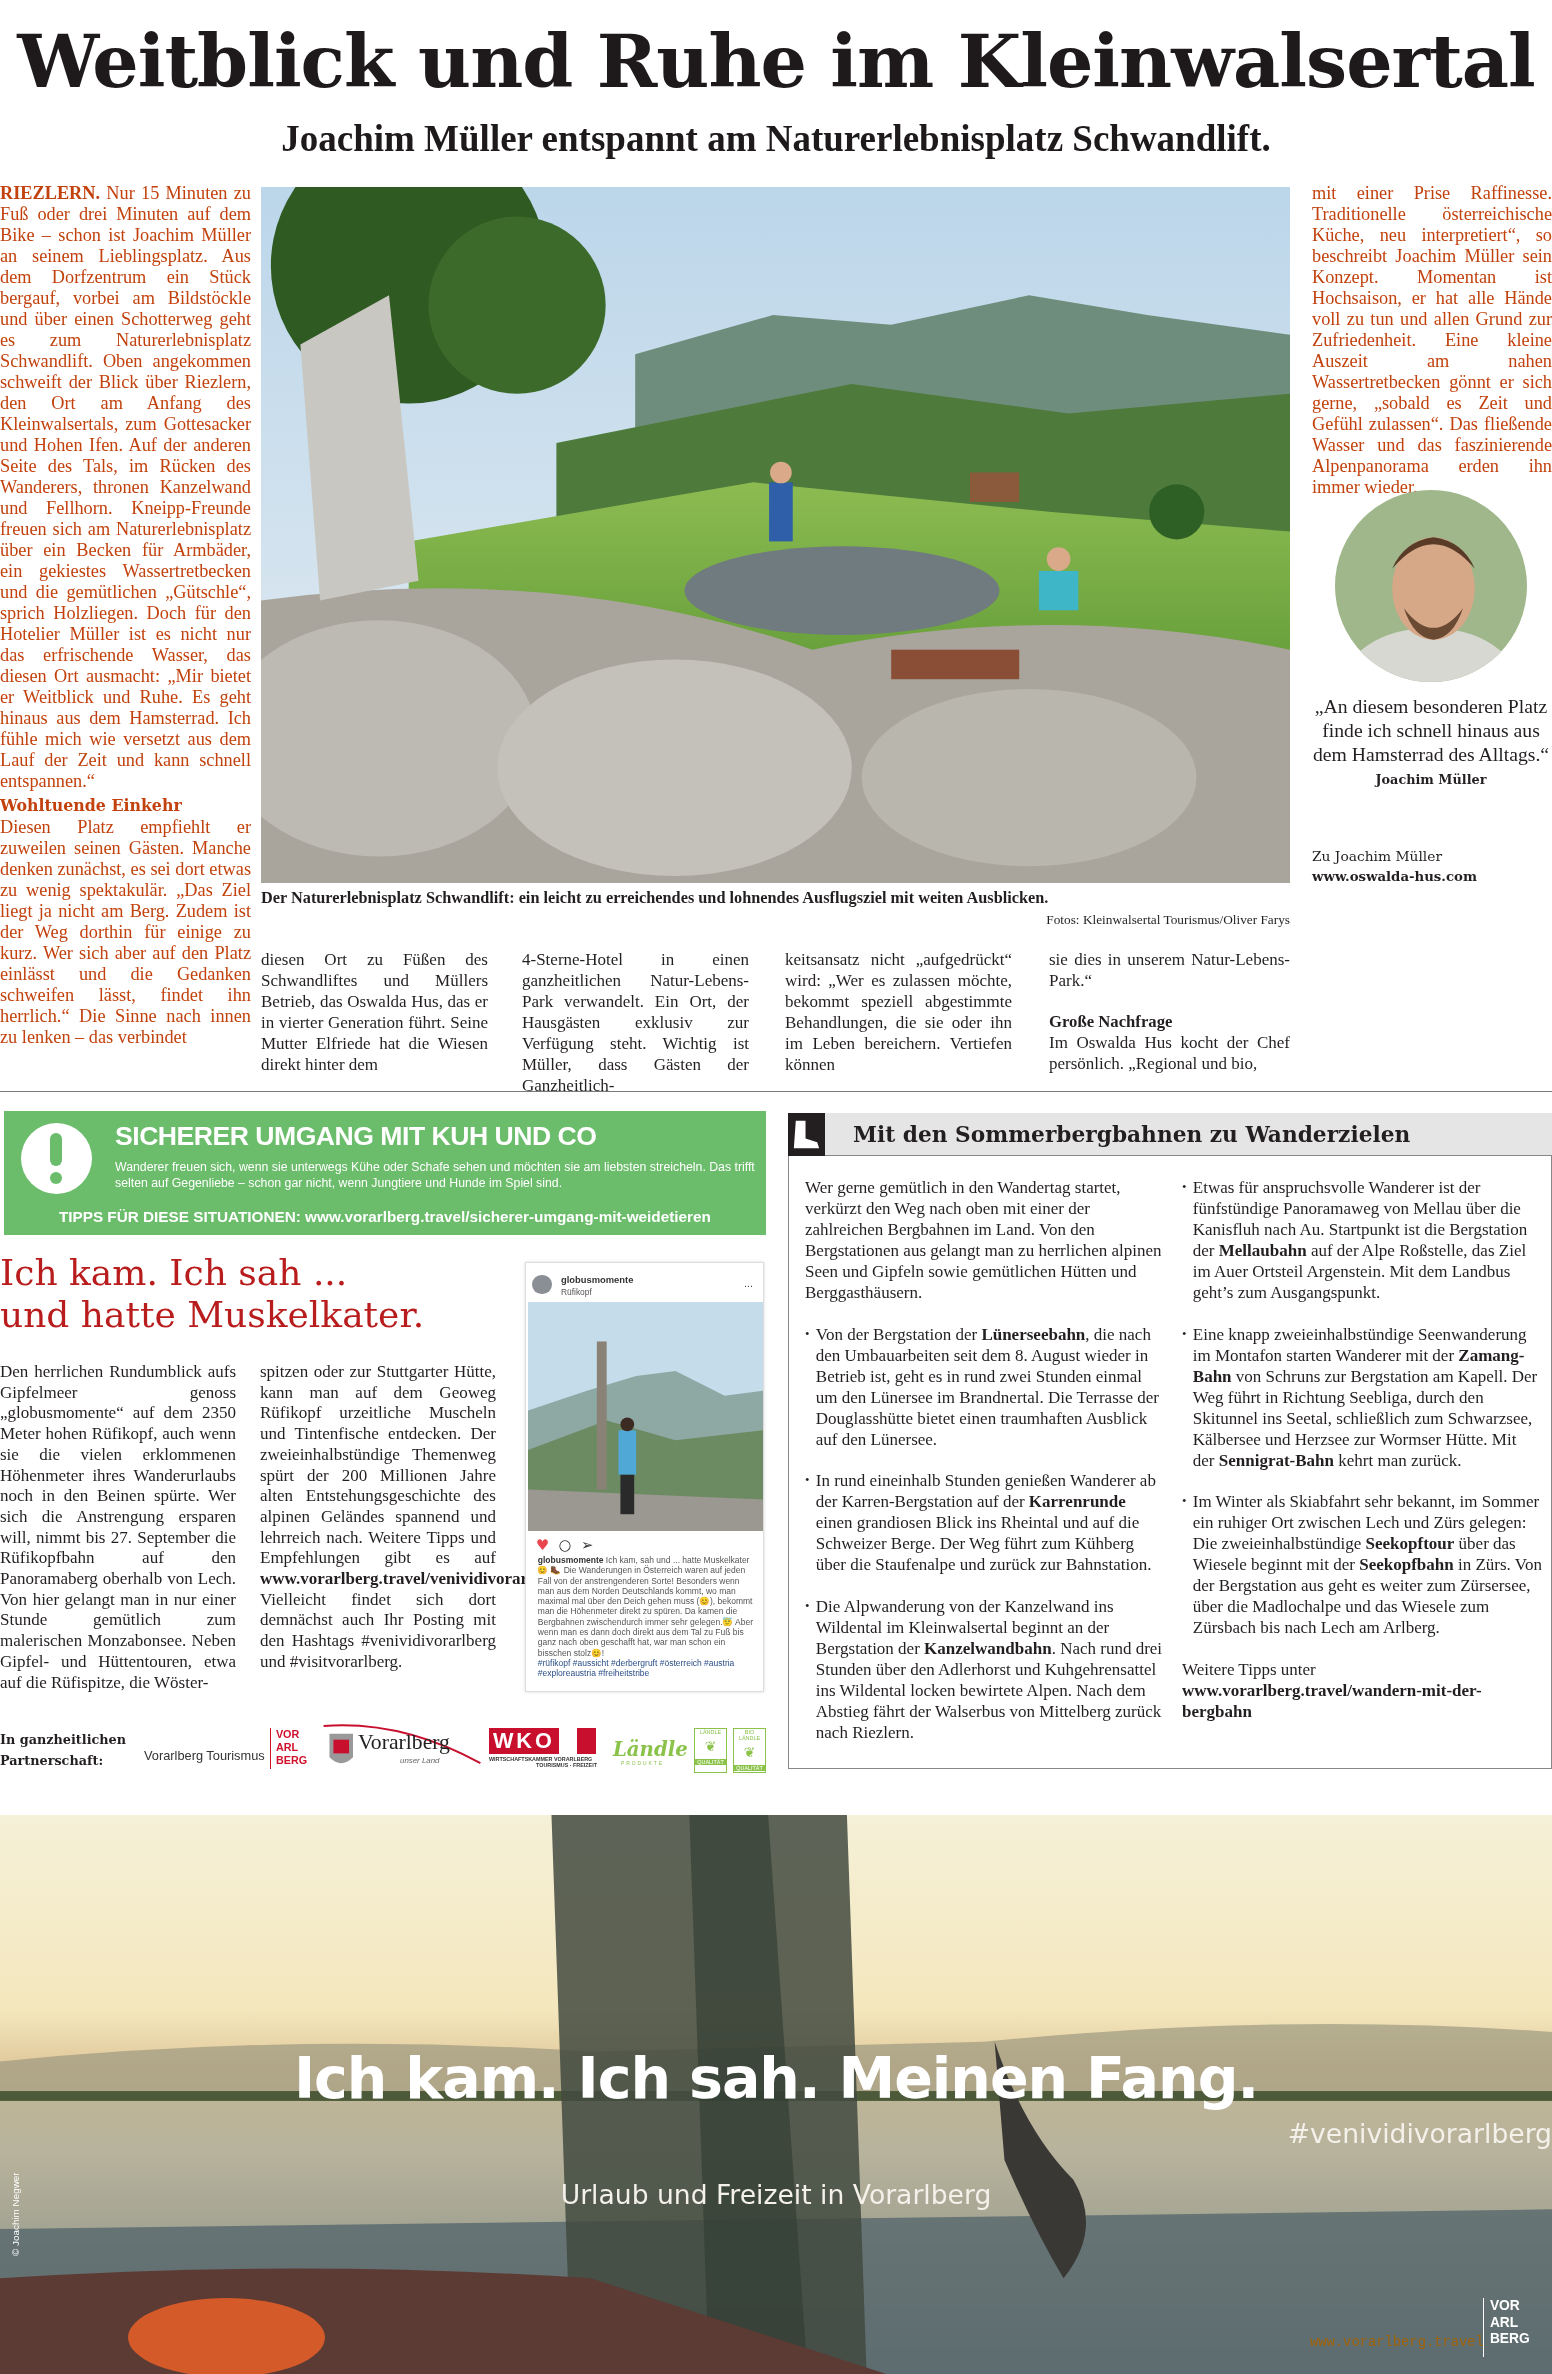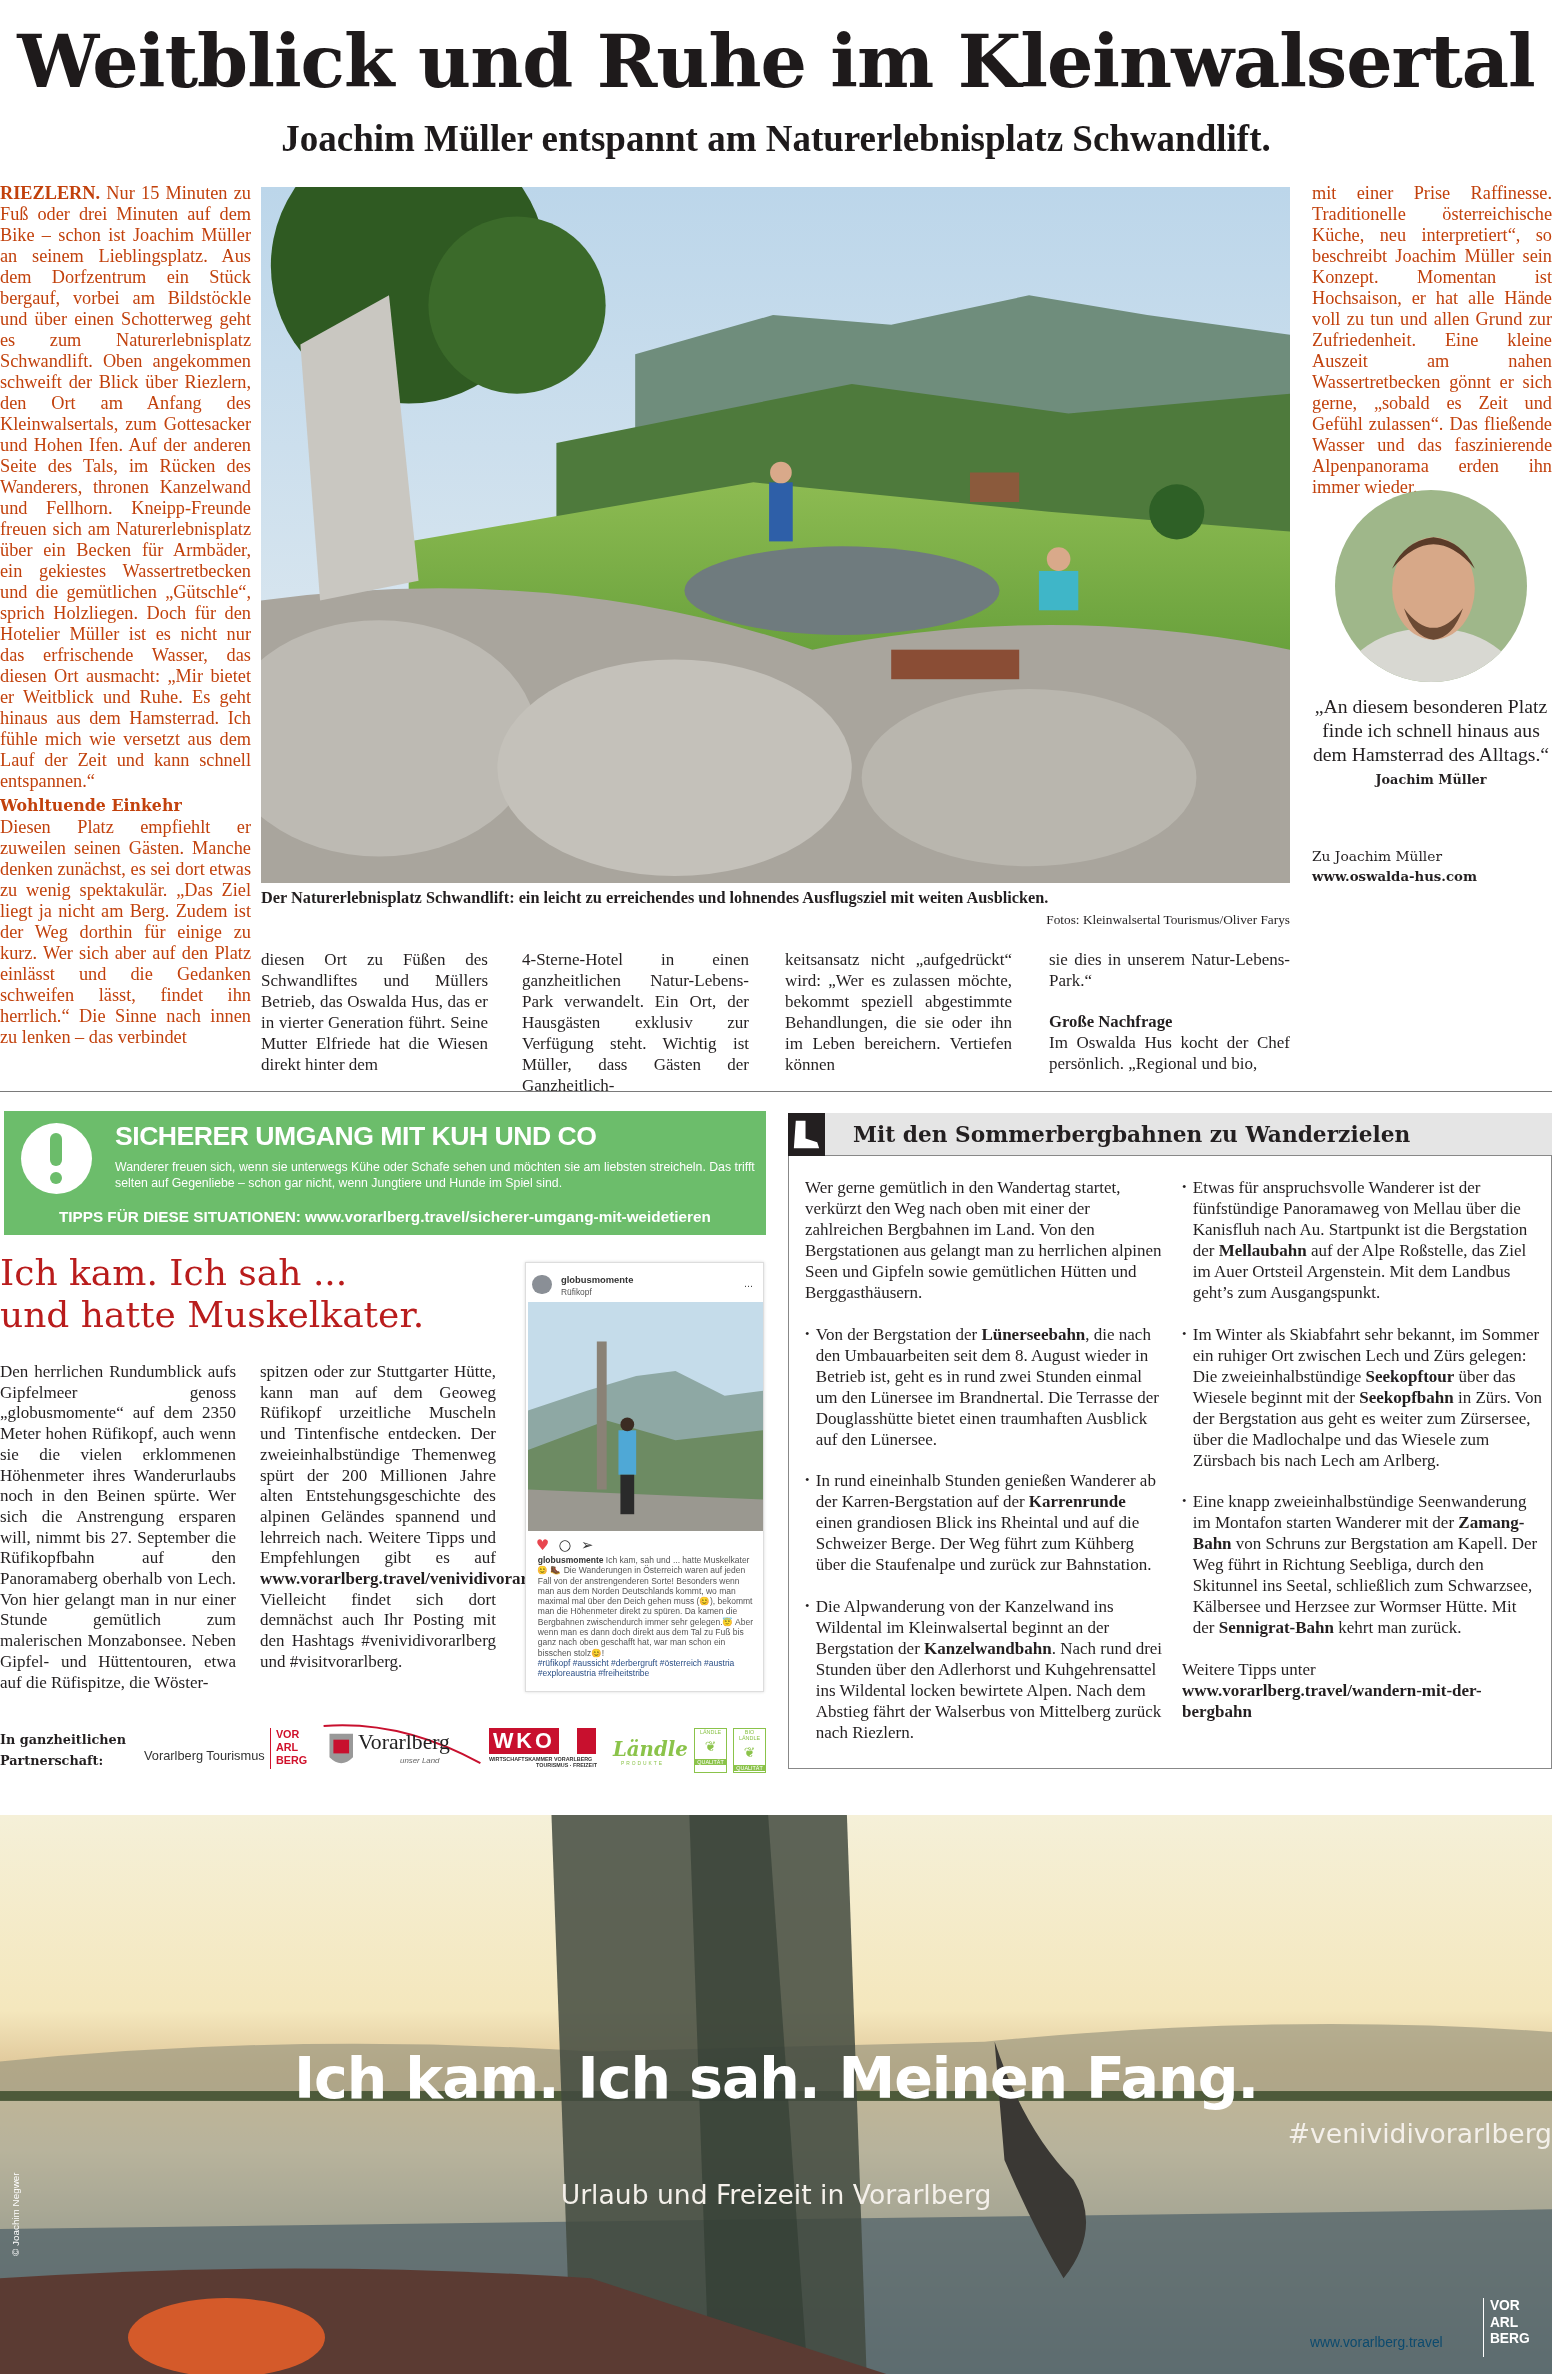--- a/index.html
+++ b/index.html
@@ -83,21 +83,21 @@
   .bbcol { top: 1177px; width: 360px; font-family: "Liberation Serif", serif; font-size: 17px; line-height: 21px; color: #231f20; }
   .bbcol p { margin-bottom: 20.7px; }
   .bbcol .bul { padding-left: 10.8px; position: relative; }
   .bbcol .bul::before { content: "•"; position: absolute; left: 0; font-size: 12.8px; }
 
   
   #ad { left: 0; top: 1815px; width: 1552px; height: 559px; overflow: hidden; }
   #ad-title { left: 0; top: 2045px; width: 1552px; text-align: center; font-family: "DejaVu Sans", sans-serif; font-weight: bold; font-size: 57px; color: #fff; letter-spacing: -1px; }
   #ad-hash { left: 0; top: 2118px; width: 1552px; text-align: right; font-family: "DejaVu Sans", sans-serif; font-size: 26.6px; color: #f4f0ea; }
   #ad-sub { left: 0; top: 2179px; width: 1552px; text-align: center; font-family: "DejaVu Sans", sans-serif; font-size: 26.6px; color: #f4f0ea; }
-  #ad-url { left: 1310px; top: 2335px; font-family: Liberation Sans, sans-serif; font-size: 13.8px; color: #0c4a6e; }
+  #ad-url { left: 1310px; top: 2335px; font-family: Liberation Mono, monospace; font-size: 13.8px; color: #a16207; }
   #ad-logo { left: 1483px; top: 2298px; width: 59px; height: 59px; border-left: 1.5px solid #fff; padding-left: 5.9px; font-family: "Liberation Sans", sans-serif; font-weight: bold; font-size: 13.8px; line-height: 16.7px; color: #fff; }
   #ad-credit { left: 9.9px; top: 2256px; font-family: "Liberation Sans", sans-serif; font-size: 9.9px; color: #fff; transform: rotate(-90deg); transform-origin: left top; white-space: nowrap; }
 </style>
 </head>
 <body>
 
 <h1 id="headline" class="abs">Weitblick und Ruhe im Kleinwalsertal</h1>
 <h2 id="subhead" class="abs">Joachim Müller entspannt am Naturerlebnisplatz Schwandlift.</h2>
 
 <div id="col1" class="abs col">
@@ -268,22 +268,22 @@
 <div id="bb-title" class="abs">Mit den Sommerbergbahnen zu Wanderzielen</div>
 <div id="bb-body" class="abs"></div>
 <div class="abs bbcol" style="left:805px">
   <p>Wer gerne gemütlich in den Wandertag startet, verkürzt den Weg nach oben mit einer der zahlreichen Bergbahnen im Land. Von den Bergstationen aus gelangt man zu herrlichen alpinen Seen und Gipfeln sowie gemütlichen Hütten und Berggasthäusern.</p>
   <p class="bul"><span>Von der Bergstation der </span><b>Lünerseebahn</b><span>, die nach den Umbauarbeiten seit dem 8. August wieder in Betrieb ist, geht es in rund zwei Stunden einmal um den Lünersee im Brandnertal. Die Terrasse der Douglasshütte bietet einen traumhaften Ausblick auf den Lünersee.</span></p>
   <p class="bul"><span>In rund eineinhalb Stunden genießen Wanderer ab der Karren-Bergstation auf der </span><b>Karrenrunde</b><span> einen grandiosen Blick ins Rheintal und auf die Schweizer Berge. Der Weg führt zum Kühberg über die Staufenalpe und zurück zur Bahnstation.</span></p>
   <p class="bul"><span>Die Alpwanderung von der Kanzelwand ins Wildental im Kleinwalsertal beginnt an der Bergstation der </span><b>Kanzelwandbahn</b><span>. Nach rund drei Stunden über den Adlerhorst und Kuhgehrensattel ins Wildental locken bewirtete Alpen. Nach dem Abstieg fährt der Walserbus von Mittelberg zurück nach Riezlern.</span></p>
 </div>
 <div class="abs bbcol" style="left:1182px">
   <p class="bul"><span>Etwas für anspruchsvolle Wanderer ist der fünfstündige Panoramaweg von Mellau über die Kanisfluh nach Au. Startpunkt ist die Bergstation der </span><b>Mellaubahn</b><span> auf der Alpe Roßstelle, das Ziel im Auer Ortsteil Argenstein. Mit dem Landbus geht’s zum Ausgangspunkt.</span></p>
+  <p class="bul"><span>Eine knapp zweieinhalbstündige Seenwanderung im Montafon starten Wanderer mit der </span><b>Zamang-Bahn</b><span> von Schruns zur Bergstation am Kapell. Der Weg führt in Richtung Seebliga, durch den Skitunnel ins Seetal, schließlich zum Schwarzsee, Kälbersee und Herzsee zur Wormser Hütte. Mit der </span><b>Sennigrat-Bahn</b><span> kehrt man zurück.</span></p>
   <p class="bul"><span>Im Winter als Skiabfahrt sehr bekannt, im Sommer ein ruhiger Ort zwischen Lech und Zürs gelegen: Die zweieinhalbstündige </span><b>Seekopftour</b><span> über das Wiesele beginnt mit der </span><b>Seekopfbahn</b><span> in Zürs. Von der Bergstation aus geht es weiter zum Zürsersee, über die Madlochalpe und das Wiesele zum Zürsbach bis nach Lech am Arlberg.</span></p>
-  <p class="bul"><span>Eine knapp zweieinhalbstündige Seenwanderung im Montafon starten Wanderer mit der </span><b>Zamang-Bahn</b><span> von Schruns zur Bergstation am Kapell. Der Weg führt in Richtung Seebliga, durch den Skitunnel ins Seetal, schließlich zum Schwarzsee, Kälbersee und Herzsee zur Wormser Hütte. Mit der </span><b>Sennigrat-Bahn</b><span> kehrt man zurück.</span></p>
   <p><span>Weitere Tipps unter </span><b>www.vorarlberg.travel/wandern-mit-der-bergbahn</b></p>
 </div>
 
 <div id="ad" class="abs">
   <svg width="1552" height="559" viewBox="0 0 1576 567" preserveAspectRatio="none">
     <defs>
       <linearGradient id="adsky" x1="0" y1="0" x2="0" y2="1">
           <stop offset="0" stop-color="#f5f0d8"></stop>
           <stop offset="0.35" stop-color="#f4e7bd"></stop>
           <stop offset="0.45" stop-color="#e0c89a"></stop>

